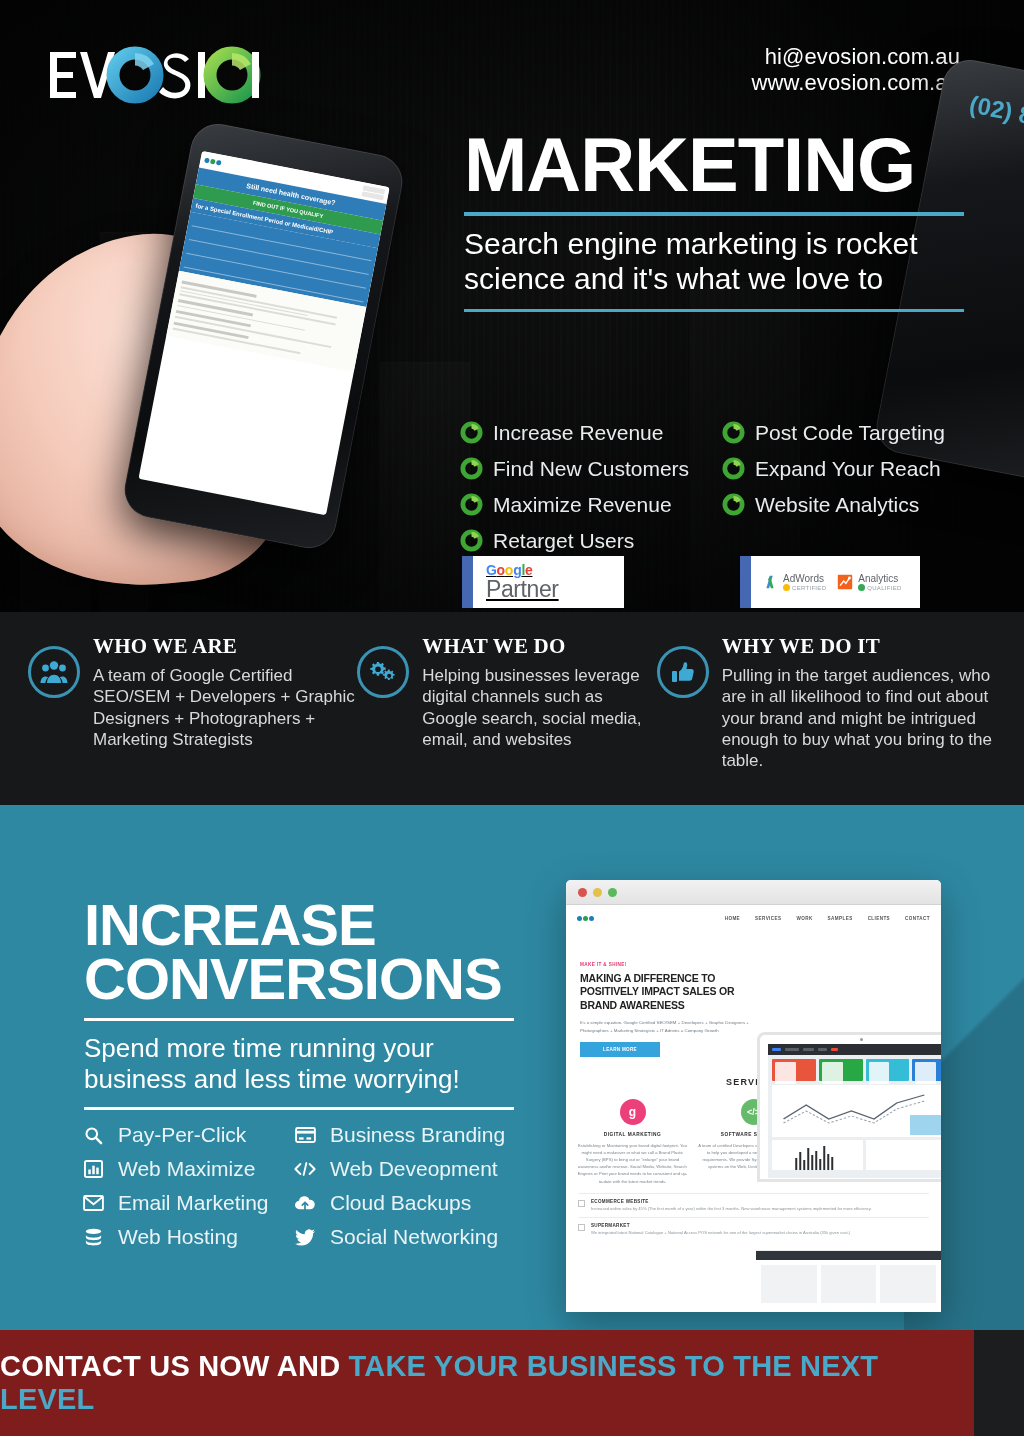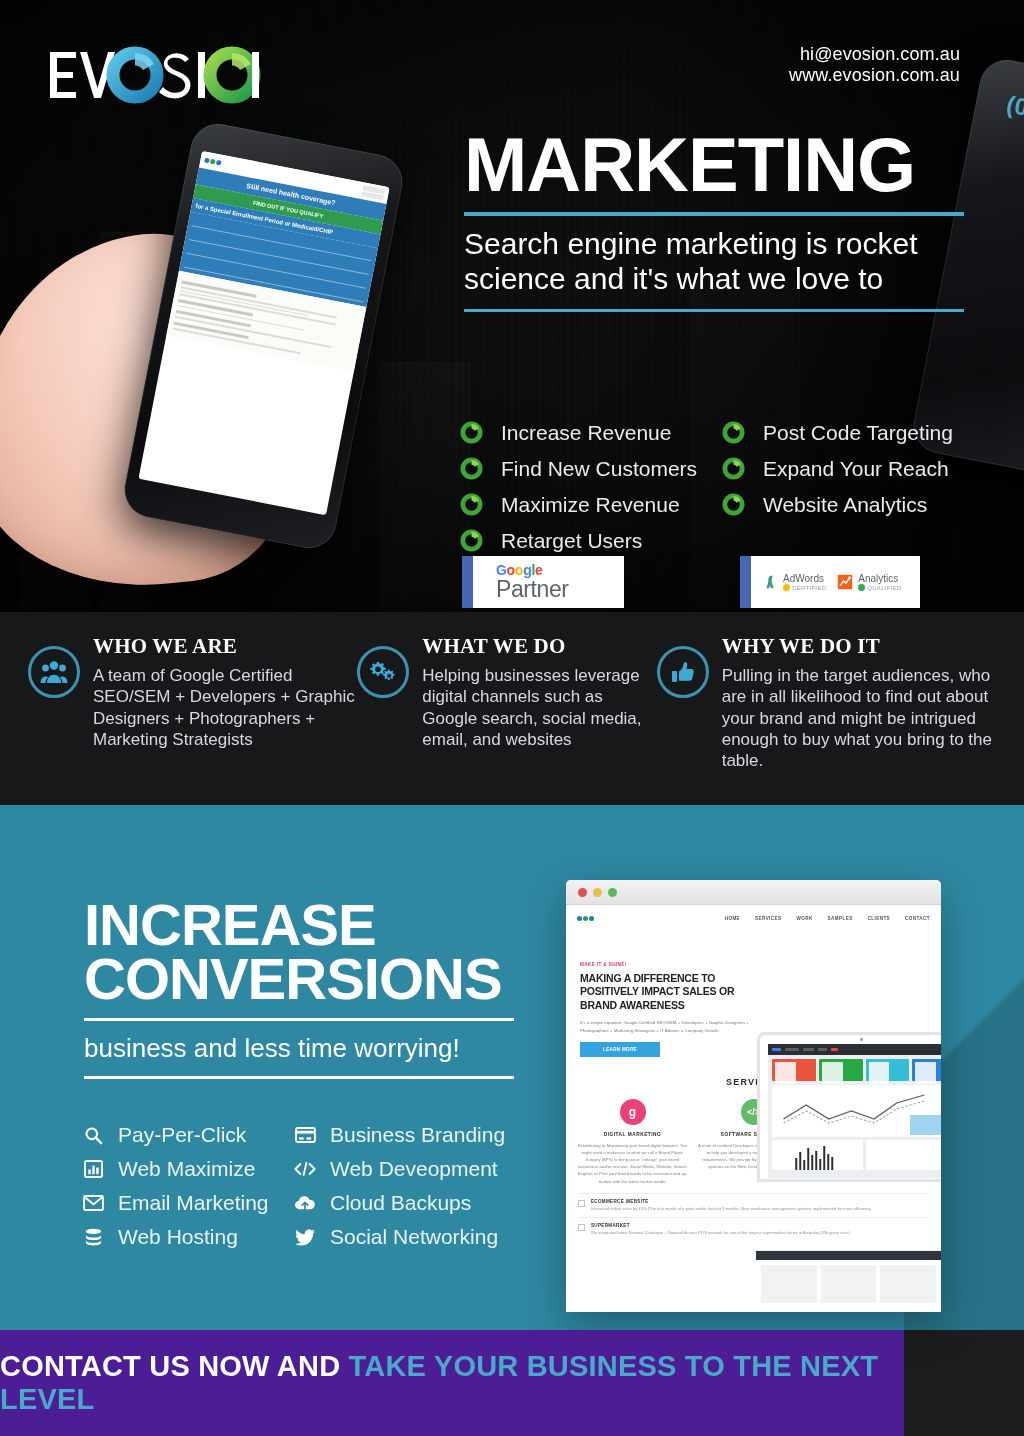--- a/index.html
+++ b/index.html
@@ -36,21 +36,21 @@
     background:radial-gradient(ellipse at 30% 45%, rgba(0,0,0,.25) 0%, rgba(0,0,0,.82) 78%);
   }
 
   
   .logo { position:absolute; left:46px; top:44px; height:62px; display:flex; align-items:center; }
   .logo svg { display:block; }
 
   
   .contact { position:absolute; right:64px; top:44px; text-align:right; line-height:1.16; }
   .contact .phone { color:#4aa8c8; font-size:24px; font-weight:bold; letter-spacing:.2px; }
-  .contact .line { color:#fff; font-size:18px; letter-spacing:.1px; }
+  .contact .line { color:#fff; font-size:22px; letter-spacing:.1px; }
 
   
   .phonewrap { position:absolute; left:0px; top:108px; width:450px; height:470px; }
   .hand {
     position:absolute; left:-30px; top:128px; width:330px; height:350px;
     background:
       radial-gradient(ellipse at 52% 28%, #fbded2 0%, #f5cbbb 45%, #e7b4a2 78%, #cf9786 100%);
     border-radius:58% 42% 38% 55% / 62% 55% 45% 38%;
     box-shadow:inset -18px -14px 34px rgba(160,100,80,.35), 0 10px 30px rgba(0,0,0,.55);
     transform:rotate(-6deg);
@@ -91,31 +91,31 @@
   }
   .rule { height:4px; background:#4aa8c8; margin:12px 0 10px; }
   .rule.thin { height:3px; }
   .sub { color:#fff; font-size:30px; line-height:1.18; font-weight:normal; }
 
   
   .bullets {
     position:absolute; left:460px; top:416px; width:500px;
     display:grid; grid-template-columns:262px 238px; gap:3px 0;
   }
-  .bullet { display:flex; align-items:center; gap:18px; height:33px; }
+  .bullet { display:flex; align-items:center; gap:10px; height:33px; }
   .bullet .lbl { color:#e9ecee; font-size:21px; }
   .swirl { width:23px; height:23px; flex:0 0 23px; }
 
   
   .badges { position:absolute; left:462px; top:556px; width:460px; height:52px; }
   .badge { position:absolute; top:0; height:52px; background:#fff; display:flex; align-items:center; }
   .badge:before { content:""; display:block; width:11px; align-self:stretch; background:#4668b3; }
   .badge.gp { left:0; width:162px; }
   .badge.aw { left:278px; width:180px; }
-  .gp-in { padding-left:23px; line-height:1; }
+  .gp-in { padding-left:13px; line-height:1;text-decoration:underline; }
   .gp-g { font-size:14px; font-weight:bold; letter-spacing:-.3px; }
   .gp-g b:nth-child(1){color:#4285f4}.gp-g b:nth-child(2){color:#ea4335}
   .gp-g b:nth-child(3){color:#fbbc05}.gp-g b:nth-child(4){color:#4285f4}
   .gp-g b:nth-child(5){color:#34a853}.gp-g b:nth-child(6){color:#ea4335}
   .gp-p { font-size:23px; color:#5f6368; margin-top:1px; letter-spacing:-.4px; }
   .aw-in { display:flex; gap:10px; padding-left:10px; align-items:center; }
   .aw-item { display:flex; gap:4px; align-items:center; }
   .aw-txt .n { font-size:10px; color:#5f6368; line-height:1.1; }
   .aw-txt .c { font-size:6px; color:#9aa0a6; display:flex; align-items:center; gap:2px; letter-spacing:.3px; }
   .dot { width:7px; height:7px; border-radius:50%; display:inline-block; }
@@ -211,22 +211,22 @@
   .ml-ic { width:7px;height:7px;border:1px solid #c4c4c4;flex:0 0 7px;margin-top:1px; }
   .ml-t { font-size:4.6px; font-weight:bold; color:#333; letter-spacing:.3px; }
   .ml-p { font-size:4.1px; color:#8a949b; line-height:1.6; margin-top:2px; }
   .mock-foot { position:absolute; left:190px; bottom:0; width:185px; height:62px; background:#fff; border-top:1px solid #eee; }
   .mf-bar { height:9px; background:#30353b; }
   .mf-body { display:flex; gap:4px; padding:5px; }
   .mf-body div { flex:1; height:38px; background:#f0f2f4; }
 
   
   .footer {
-    position:absolute; left:0; top:1330px; width:904px; height:106px;
-    background:#4c1d95; display:flex; align-items:center; justify-content:center;
+    position:absolute; left:0; top:1330px; width:974px; height:106px;
+    background:#7f1d1d; display:flex; align-items:center; justify-content:center;
   }
   .footer .ftxt { font-size:29px; font-weight:bold; letter-spacing:.2px; }
   .footer .a { color:#fff; }
   .footer .b { color:#4aa8c8; }
 </style>
 </head>
 <body>
 
 <div class="page">
 
@@ -467,20 +467,21 @@
       </div>
     </div>
   </div>
 
   <div class="teal">
     <div class="tealwedge"></div>
     <div class="conv">
       <div class="h2">INCREASE</div>
       <div class="h2">CONVERSIONS</div>
       <div class="wrule"></div>
+      <div class="conv-sub">Spend more time running your</div>
       <div class="conv-sub">business and less time worrying!</div>
       <div class="wrule"></div>
     </div>
   </div>
 
   <div class="svclist">
     <div class="svc">
       <span class="ico">
           <svg width="19" height="19" viewBox="0 0 20 20">
             <circle cx="8.2" cy="8.2" r="5.6" fill="none" stroke="#fff" stroke-width="2.2"></circle>

